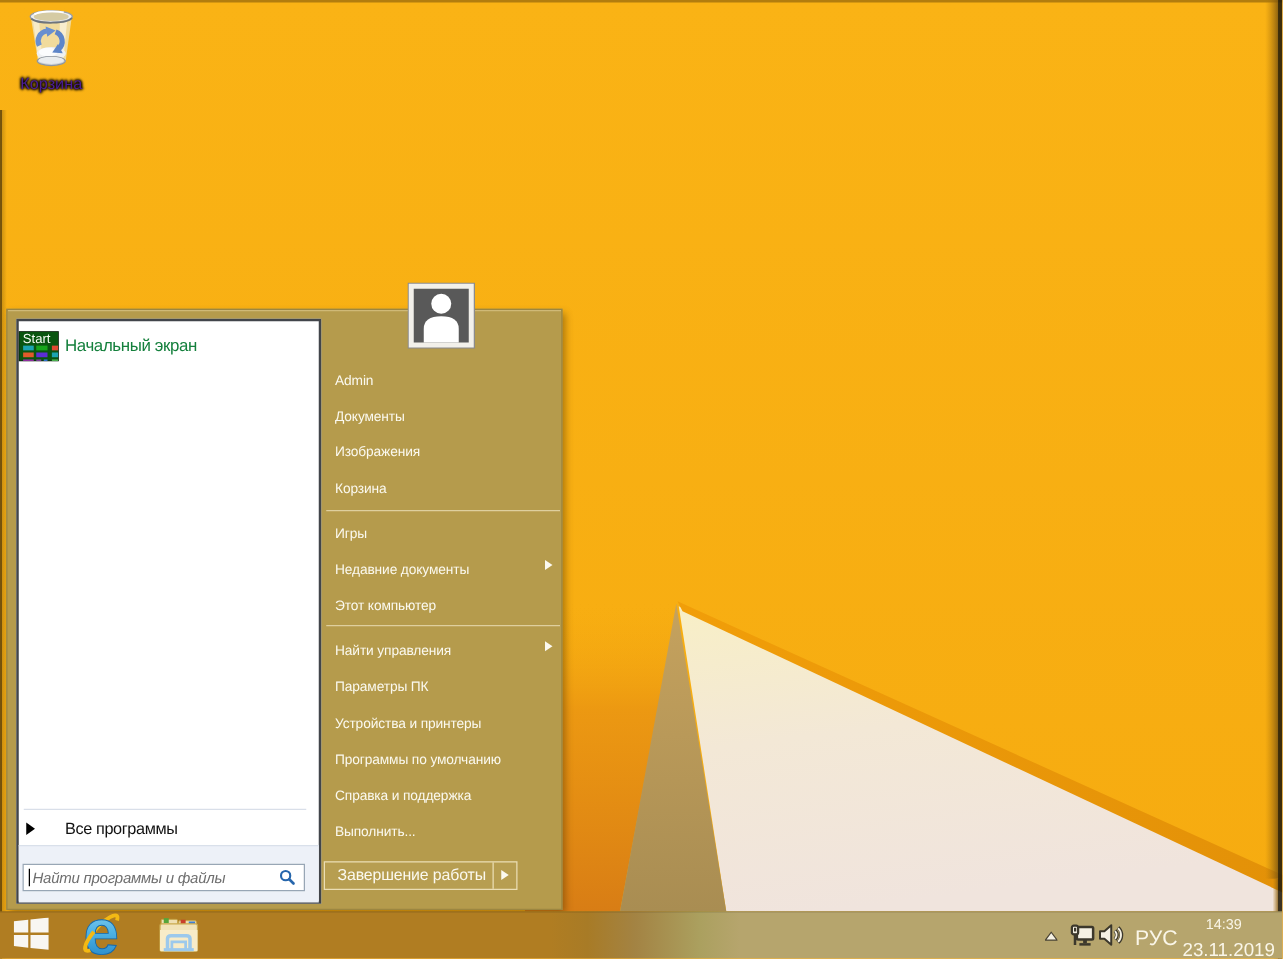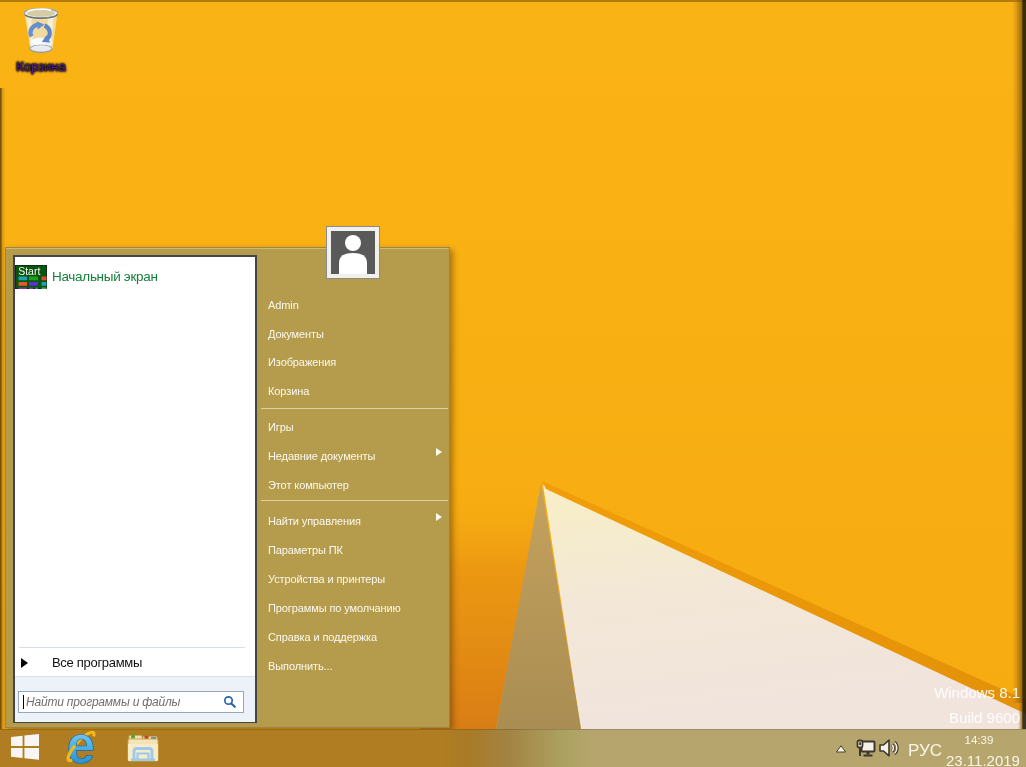--- a/index.html
+++ b/index.html
@@ -111,21 +111,20 @@
       <path d="M23.5 19.5 A 8 8 0 0 1 25.8 33.2" fill="none" stroke="#5D85C8" stroke-width="4.2"></path>
       <polygon points="29.2,36.6 20.8,35.9 25.4,29.2" fill="#5D85C8"></polygon>
       <ellipse cx="20" cy="7.2" rx="16.8" ry="4.7" fill="#eceef0" stroke="#979da4" stroke-width="1.1"></ellipse>
       <path d="M4 9 A 16.8 4.7 0 0 0 36.5 8.3" fill="none" stroke="#6e757c" stroke-width="1.4"></path>
       <ellipse cx="20" cy="7.3" rx="14" ry="3.5" fill="#d5cba4"></ellipse>
       <path d="M6.5 5.5 A 15 3.6 0 0 1 30 3.9" fill="none" stroke="#ffffff" stroke-width="1.5"></path>
     </svg>
     <div id="reclabel">Корзина</div>
   </div>
 
-  <div id="buildtxt">Windows 8.1<span style="display:block;margin-top:10px">Build 9600</span></div>
 
   <div id="menu">
     <div id="leftpanel">
       <svg class="lp" style="left:0px;top:8px" width="32" height="24" viewBox="0 0 32 24">
         <rect x="0" y="0" width="32" height="24" fill="#0A5410" stroke="#0c100c" stroke-width="1"></rect>
         <text x="3.2" y="9.5" font-size="10.5" fill="#f6fbf4" font-family="Liberation Sans">Start</text>
         <rect x="3.5" y="11.5" width="8.5" height="3.8" fill="#1CA3B0"></rect>
           <rect x="14" y="11.5" width="9" height="3.8" fill="#18A51C"></rect>
           <rect x="26.5" y="11.5" width="5" height="3.8" fill="#E04A33"></rect>
         <rect x="3.5" y="17" width="8.5" height="3.8" fill="#E05A2B"></rect>
@@ -169,20 +168,25 @@
       <div class="arr" style="top:199.5px"></div>
     <div class="mi" style="top:228px">Этот компьютер</div>
     <div class="sep" style="top:252px"></div>
     <div class="mi" style="top:264px">Найти управления</div>
       <div class="arr" style="top:264.5px"></div>
     <div class="mi" style="top:293px">Параметры ПК</div>
     <div class="mi" style="top:322px">Устройства и принтеры</div>
     <div class="mi" style="top:351px">Программы по умолчанию</div>
     <div class="mi" style="top:380px">Справка и поддержка</div>
     <div class="mi" style="top:409px">Выполнить...</div>
+    <div id="shutbtn">
+        <span class="lab">Завершение работы</span>
+        <span class="div"></span>
+        <span class="a2"></span>
+      </div>
   </div>
 
   <div id="taskbar">
 
     <svg class="abs" style="left:11px;top:5px" width="28" height="27" viewBox="0 0 28 27">
       <polygon points="0,2.9 11.6,1.7 11.6,11.9 0,11.9" fill="#f8f6f2"></polygon>
       <polygon points="13.4,1.5 28,0 28,11.9 13.4,11.9" fill="#f8f6f2"></polygon>
       <polygon points="0,13.9 11.6,13.9 11.6,24.1 0,22.8" fill="#f8f6f2"></polygon>
       <polygon points="13.4,13.9 28,13.9 28,25.8 13.4,24.3" fill="#f8f6f2"></polygon>
     </svg>

